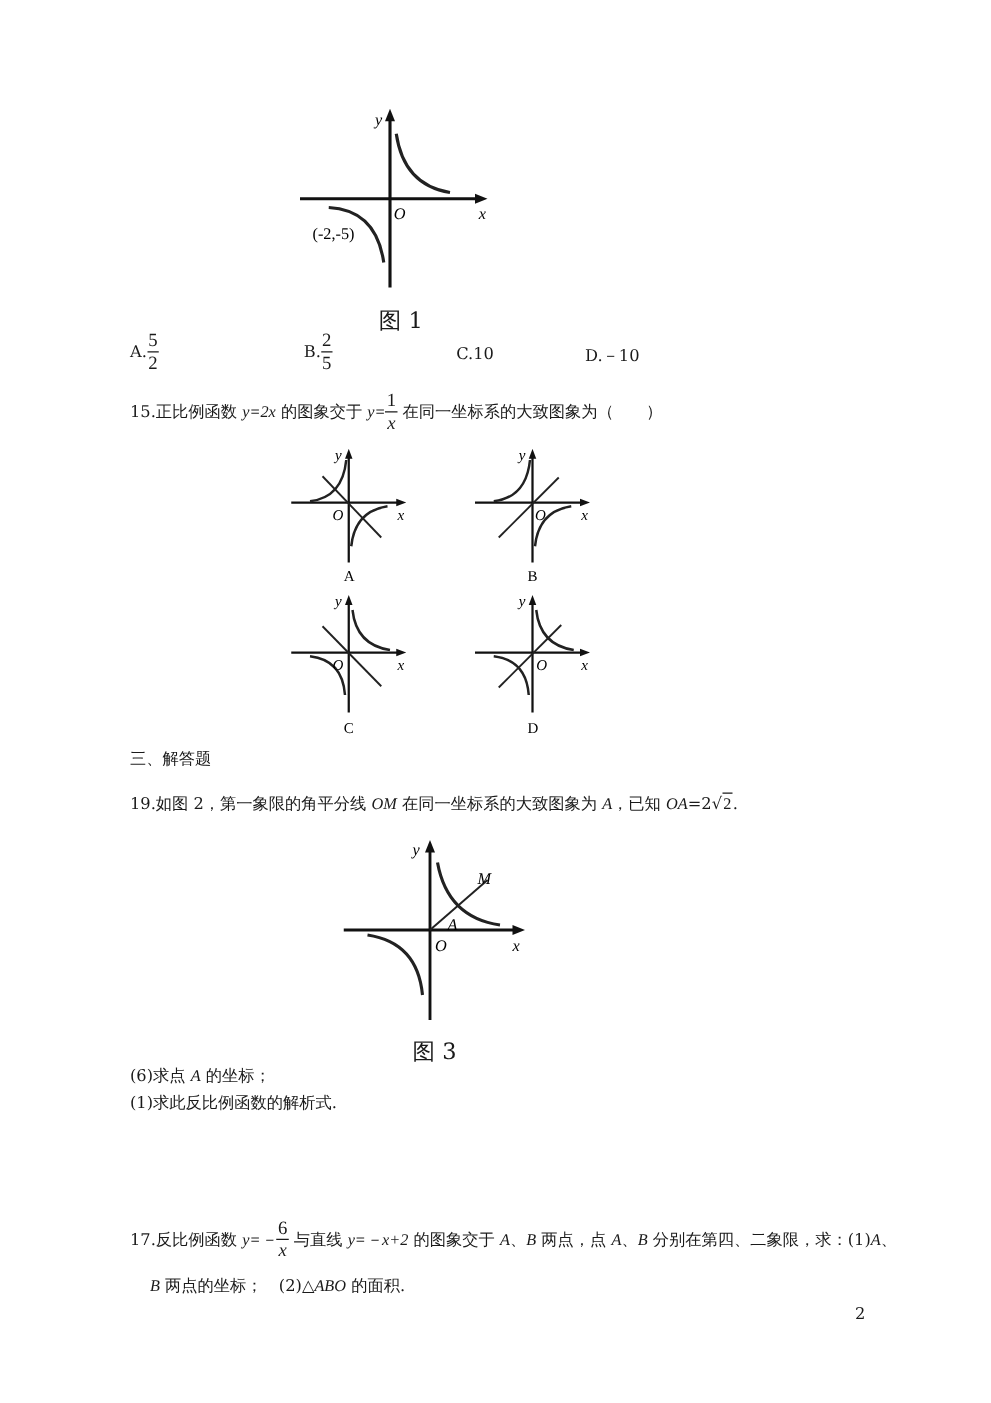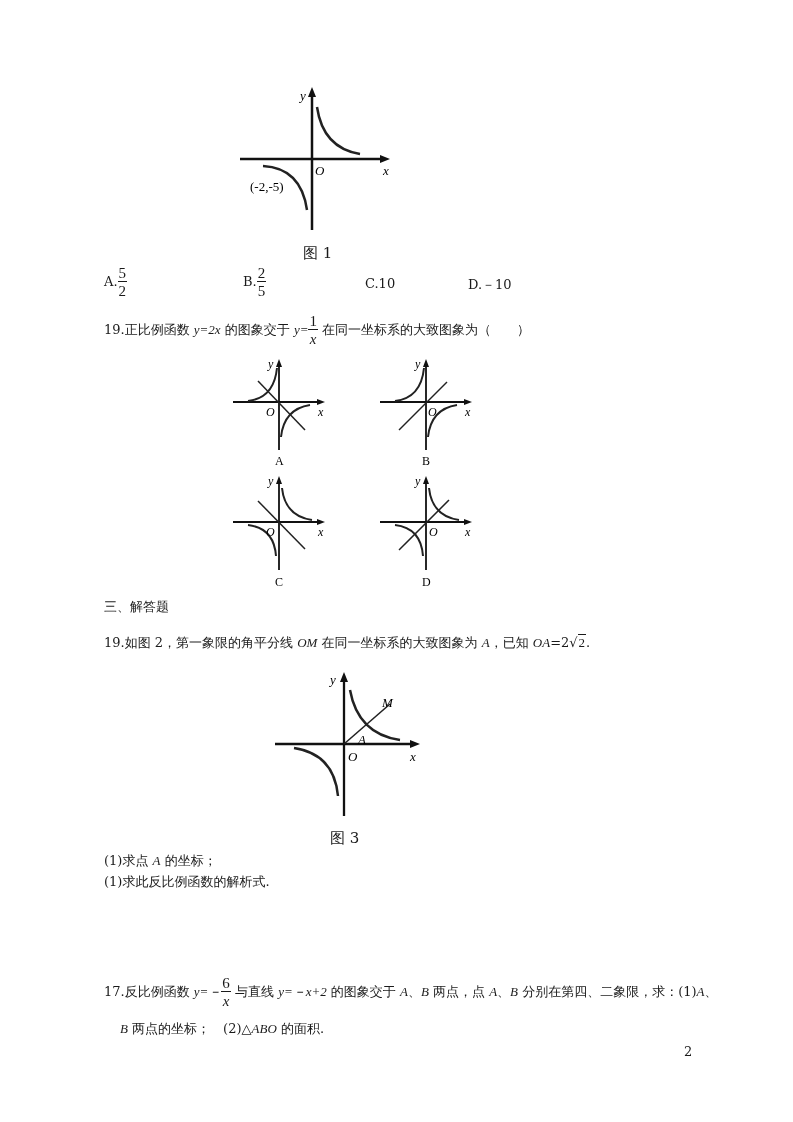--- a/index.html
+++ b/index.html
@@ -3,21 +3,21 @@
 <meta charset="utf-8">
 <style>
   html, body { margin: 0; padding: 0; background: #ffffff; }
   body { width: 793px; height: 1122px; position: relative; overflow: hidden;
          font-family: "DejaVu Serif", "Liberation Serif", serif; color: #1a1a1a; font-size: 13px; }
   .abs { position: absolute; }
   .it { font-style: italic; font-family: "Liberation Serif", serif; }
   .frac { display: inline-block; vertical-align: middle; text-align: center; line-height: 1; font-family: "Liberation Serif", serif; }
   .frac .num { display: block; font-size: 15px; padding: 0 1px; }
   .frac .den { display: block; font-size: 15px; border-top: 1px solid #1a1a1a; padding-top: 2px; }
-  .caption { font-size: 15px; }
+  .caption { font-size: 18px; }
   .sqrt { display: inline-block; }
   .sqrt .rad { border-top: 1px solid #1a1a1a; padding: 0 1px; font-family: "Liberation Serif", serif; }
   svg text { font-family: "Liberation Serif", serif; }
 </style>
 </head>
 <body>
 
 <svg class="abs" style="left:235px;top:82px" width="160" height="150" viewBox="0 0 160 150">
   <line x1="5" y1="77" x2="148" y2="77" stroke="#111" stroke-width="2.5"></line>
   <polygon points="155,77 145,73 145,81" fill="#111"></polygon>
@@ -35,21 +35,21 @@
 <div class="abs" style="left:104px;top:266px">
   <span>A.</span><span class="frac"><span class="num">5</span><span class="den">2</span></span>
 </div>
 <div class="abs" style="left:243px;top:266px">
   <span>B.</span><span class="frac"><span class="num">2</span><span class="den">5</span></span>
 </div>
 <div class="abs" style="left:365px;top:276px">C.10</div>
 <div class="abs" style="left:468px;top:276px">D.－10</div>
 
 <div class="abs" style="left:104px;top:314px;white-space:nowrap">
-  <span>19.正比例函数 </span><span class="it">y=2x</span><span> 的图象交于 </span><span class="it">y=</span><span class="frac"><span class="num">1</span><span class="den it">x</span></span><span> 在同一坐标系的大致图象为（　　）</span>
+  <span>15.正比例函数 </span><span class="it">y=2x</span><span> 的图象交于 </span><span class="it">y=</span><span class="frac"><span class="num">1</span><span class="den it">x</span></span><span> 在同一坐标系的大致图象为（　　）</span>
 </div>
 
 <svg class="abs" style="left:230px;top:355px" width="100" height="115" viewBox="0 0 100 115">
   <line x1="3" y1="47" x2="88" y2="47" stroke="#111" stroke-width="1.8"></line>
   <polygon points="95,47 87,44 87,50" fill="#111"></polygon>
   <line x1="49" y1="95" x2="49" y2="10" stroke="#111" stroke-width="1.8"></line>
   <polygon points="49,4 46,12 52,12" fill="#111"></polygon>
   <path d="M18,46 Q44,43 47,13" fill="none" stroke="#222" stroke-width="2"></path>
   <path d="M51,82 Q54,54 80,50" fill="none" stroke="#222" stroke-width="2"></path>
   <line x1="28" y1="26" x2="75" y2="75" stroke="#222" stroke-width="1.5"></line>
@@ -117,21 +117,21 @@
   <line x1="72" y1="76" x2="118" y2="36" stroke="#222" stroke-width="1.6"></line>
   <text x="58" y="16" font-size="13" font-style="italic">y</text>
   <text x="138" y="93" font-size="13" font-style="italic">x</text>
   <text x="76" y="93" font-size="13" font-style="italic">O</text>
   <text x="86" y="76" font-size="13" font-style="italic">A</text>
   <text x="110" y="39" font-size="13" font-style="italic">M</text>
 </svg>
 <div class="abs caption" style="left:330px;top:829px">图 3</div>
 
 <div class="abs" style="left:104px;top:852px">
-  <span>(1)求点 </span><span class="it">A</span><span> 的坐标；</span>
+  <span>(6)求点 </span><span class="it">A</span><span> 的坐标；</span>
 </div>
 <div class="abs" style="left:104px;top:873px">(1)求此反比例函数的解析式.</div>
 
 <div class="abs" style="left:104px;top:976px;white-space:nowrap">
   <span>17.反比例函数 </span><span class="it">y=－</span><span class="frac"><span class="num">6</span><span class="den it">x</span></span><span> 与直线 </span><span class="it">y=－x+2</span><span> 的图象交于 </span><span class="it">A</span><span>、</span><span class="it">B</span><span> 两点，点 </span><span class="it">A</span><span>、</span><span class="it">B</span><span> 分别在第四、二象限，求：(1)</span><span class="it">A</span><span>、</span>
 </div>
 <div class="abs" style="left:120px;top:1020px;white-space:nowrap">
   <span class="it">B</span><span> 两点的坐标；　(2)△</span><span class="it">ABO</span><span> 的面积.</span>
 </div>
 

